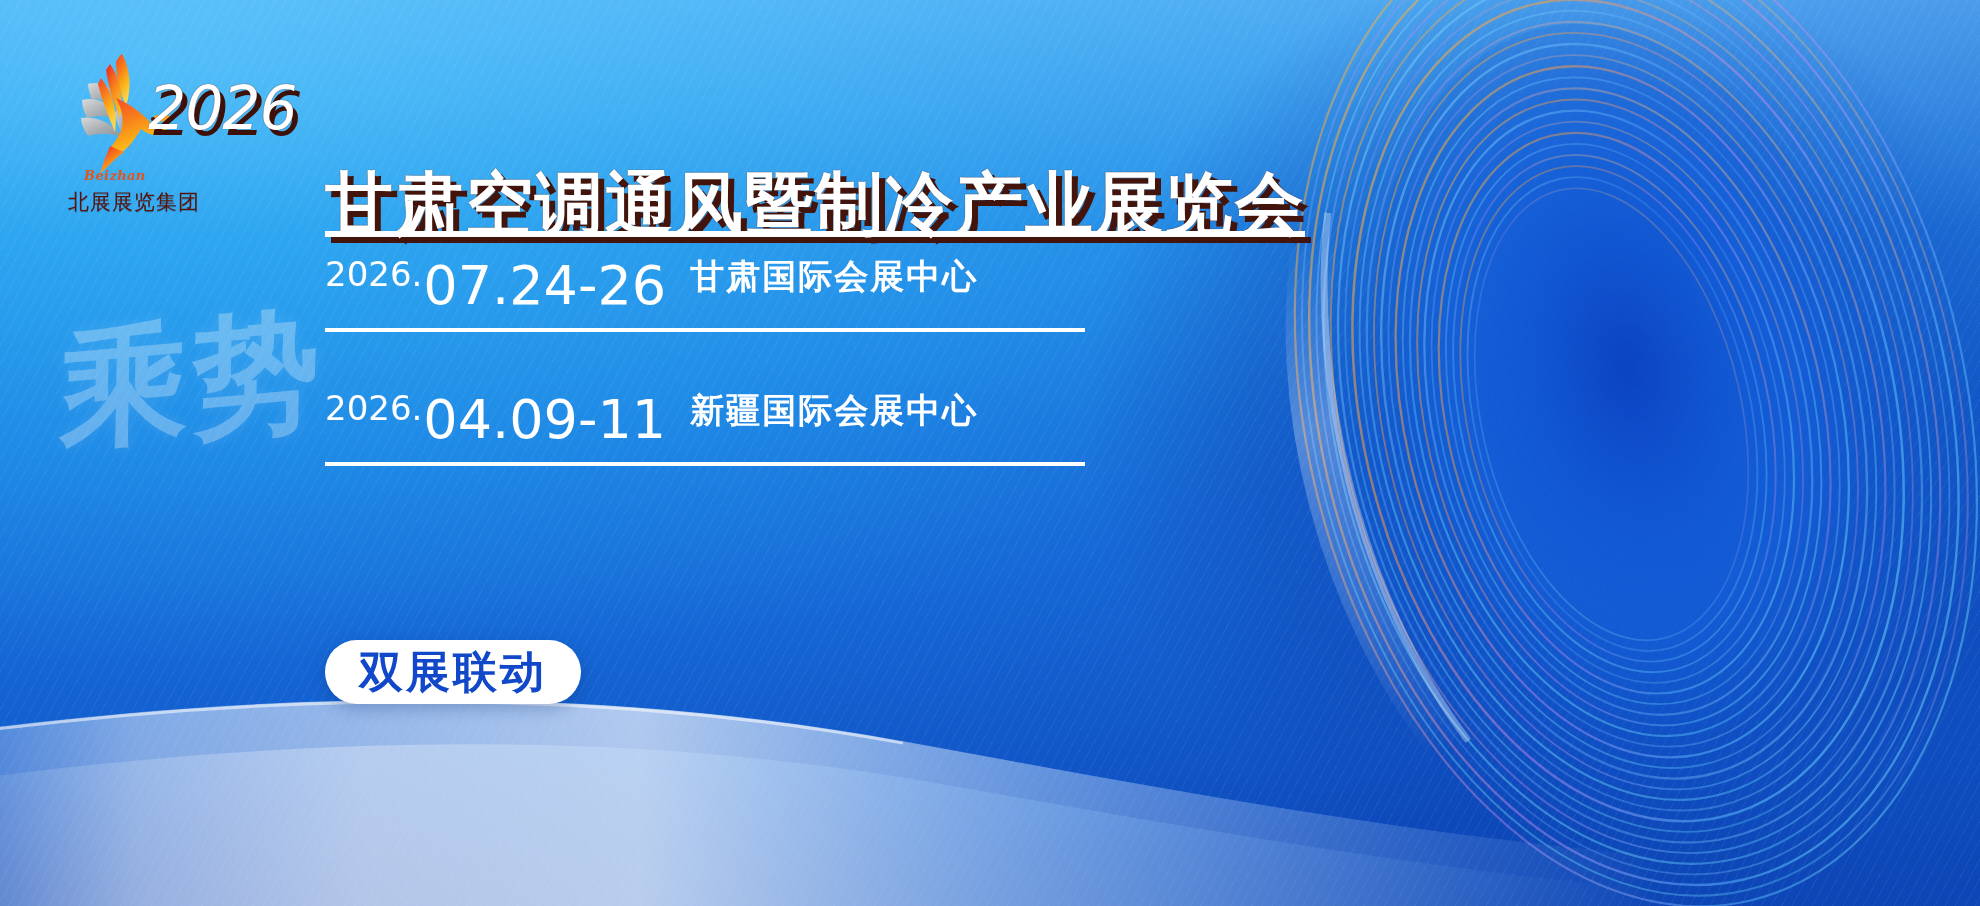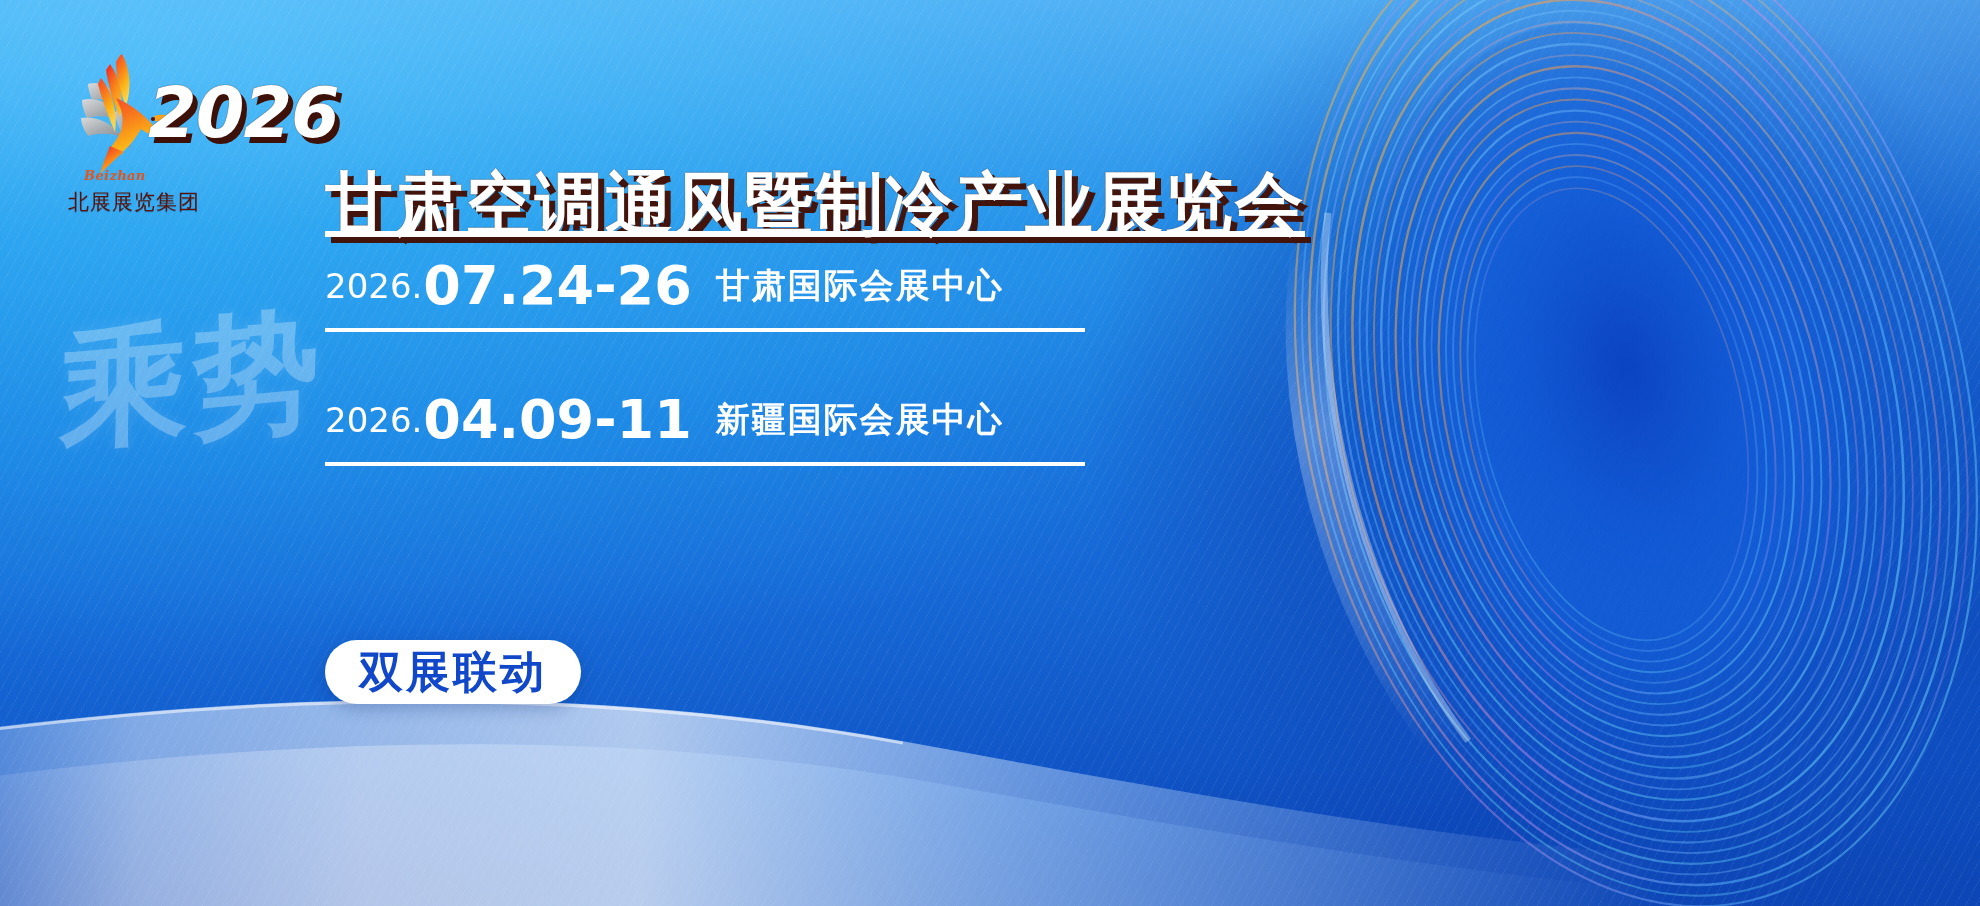--- a/index.html
+++ b/index.html
@@ -103,49 +103,49 @@
     font-family:"DejaVu Sans","Liberation Sans",sans-serif;
     font-weight:400;font-size:21px;color:#5c1108;
     letter-spacing:1px;white-space:nowrap;
     text-shadow:0 1px 0 rgba(0,0,0,.25);
   }
 
   
   .year{
     position:absolute;left:148px;top:78px;
     font-family:"DejaVu Sans","Liberation Sans",sans-serif;
-    font-weight:700;font-style:italic;font-size:70px;line-height:1;
+    font-weight:400;font-style:italic;font-size:60px;line-height:1;
     color:#ffffff;letter-spacing:-1px;
     text-shadow:5px 6px 0 #3d1108, 0 0 1px #3d1108;
   }
 
   
   .copy{position:absolute;left:325px;top:168px;width:1200px;}
 
   .show-title{
     font-family:"DejaVu Sans","Liberation Sans",sans-serif;
     font-weight:700;font-size:68px;line-height:1.06;
     color:#ffffff;letter-spacing:2px;white-space:nowrap;
     text-shadow:6px 6px 0 #42140b, 0 0 1px #42140b;
     text-decoration:underline;
   }
 
   .show-meta{
-    display:flex;align-items:center;
+    display:flex;align-items:flex-start;
     margin-top:14px;padding-bottom:11px;
     border-bottom:4px solid #ffffff;
     width:760px;white-space:nowrap;
   }
   .meta-year{
     font-family:"DejaVu Sans","Liberation Sans",sans-serif;
     font-weight:400;font-size:34px;color:#ffffff;letter-spacing:0;
   }
   .meta-dates{
     font-family:"DejaVu Sans","Liberation Sans",sans-serif;
-    font-weight:700;font-size:54px;color:#ffffff;letter-spacing:0;
+    font-weight:400;font-size:54px;color:#ffffff;letter-spacing:0;
     margin-left:1px;
   }
   .meta-venue{
     font-family:Liberation Sans, sans-serif;
     font-weight:700;font-size:34px;color:#ffffff;letter-spacing:2px;
     margin-left:24px;
   }
 
   .block-gap{height:42px;}
 

